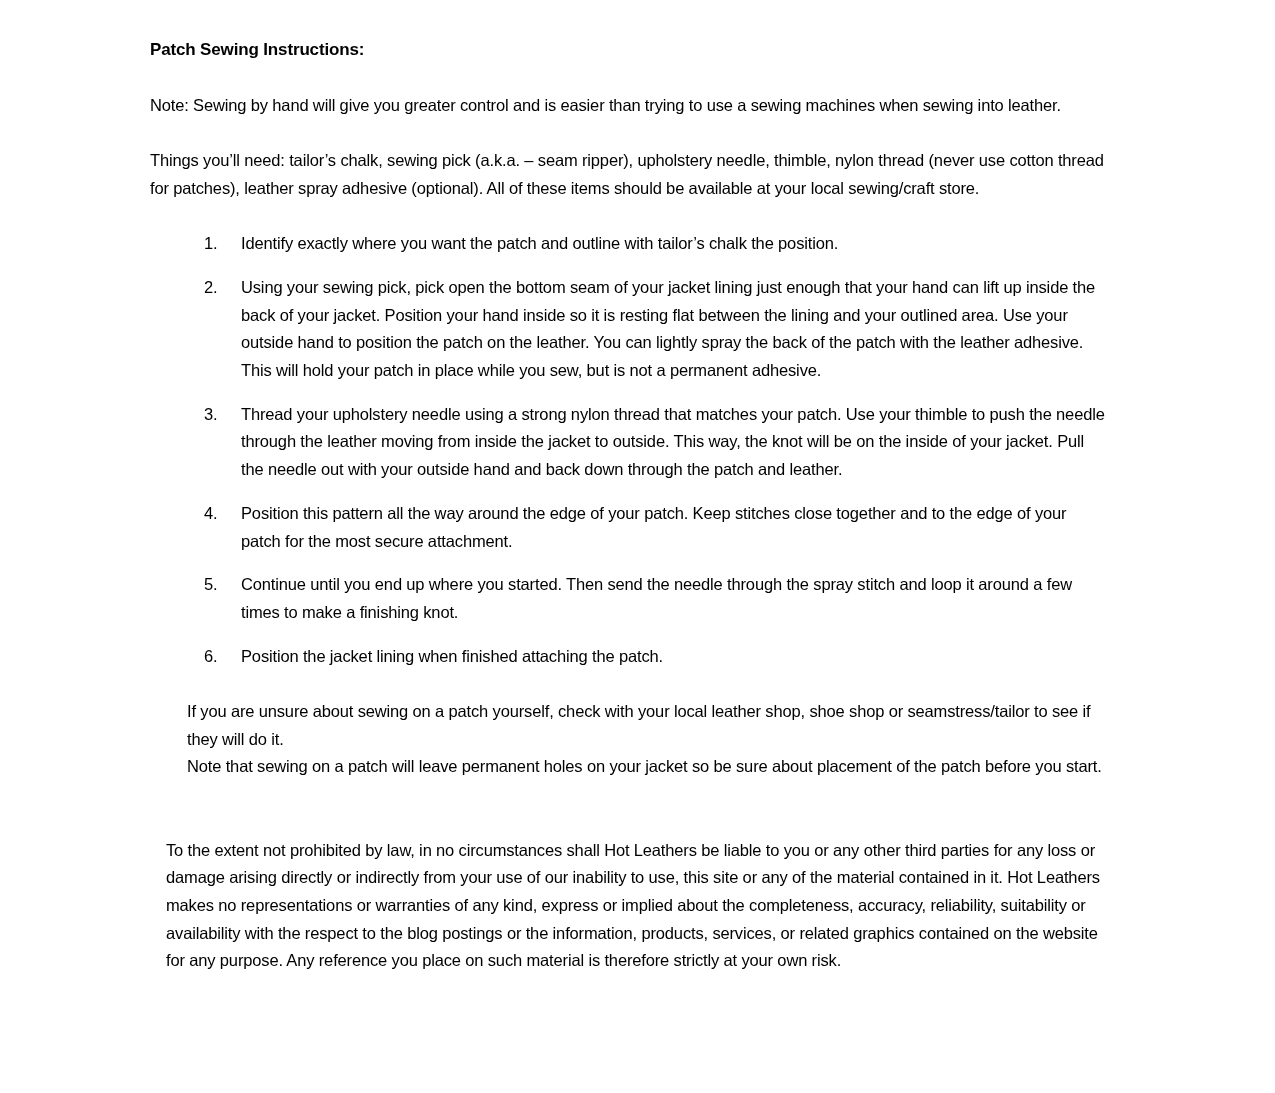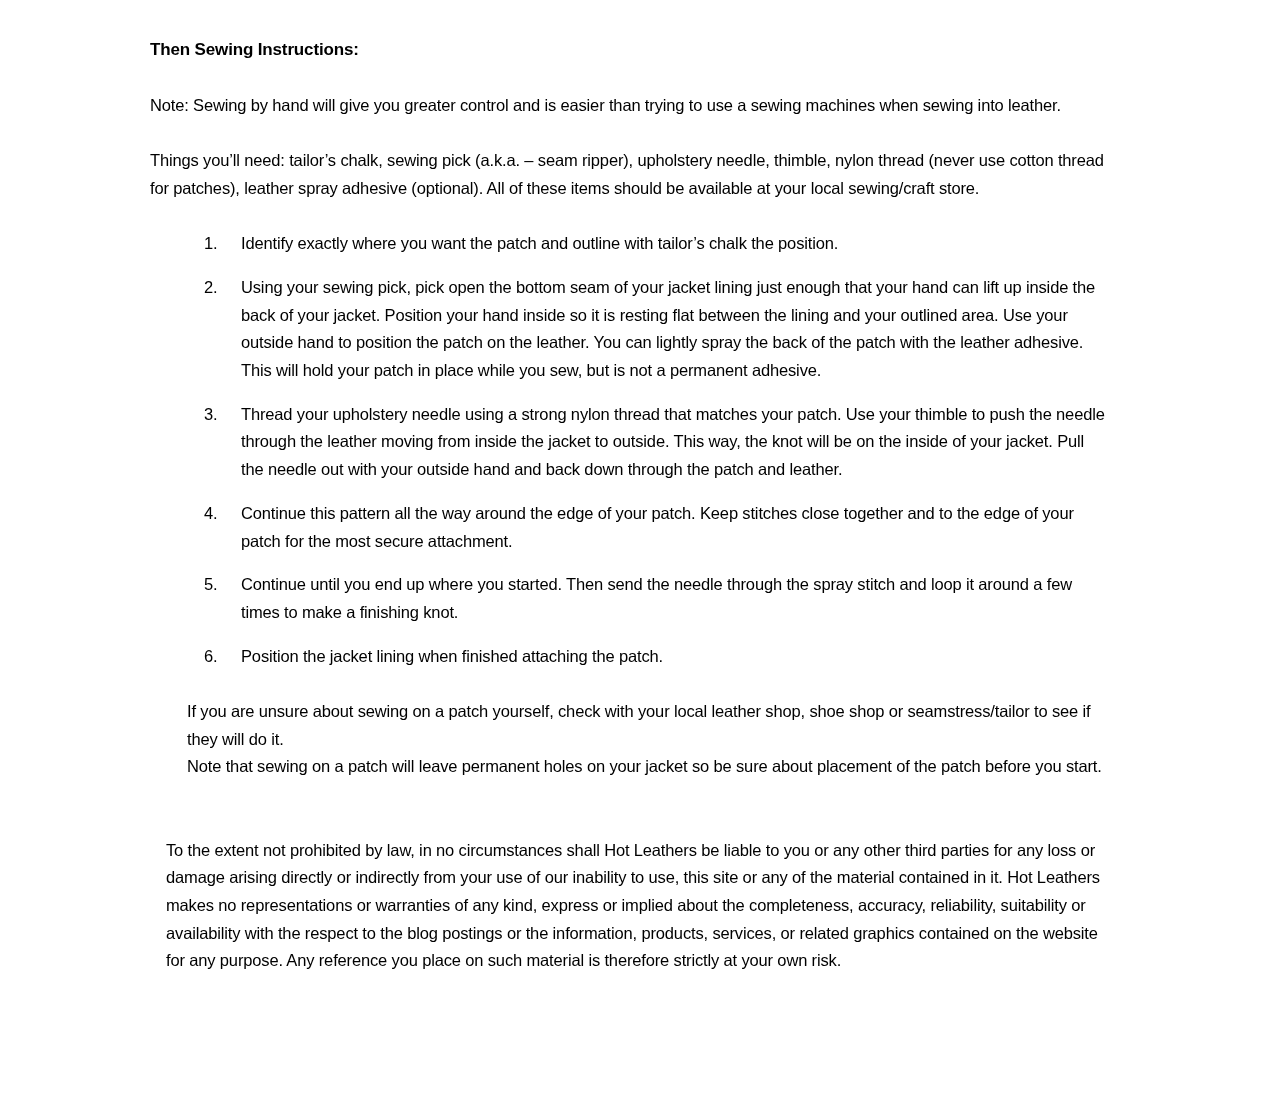--- a/index.html
+++ b/index.html
@@ -56,31 +56,31 @@
   }
   .disclaimer {
     margin: 16px;
   }
 </style>
 </head>
 <body>
 
 <div class="page">
 
-  <h1 class="doc-title">Then Sewing Instructions:</h1>
+  <h1 class="doc-title">Patch Sewing Instructions:</h1>
 
   <p class="para">Note: Sewing by hand will give you greater control and is easier than trying to use a sewing machines when sewing into leather.</p>
 
   <p class="para">Things you’ll need: tailor’s chalk, sewing pick (a.k.a. – seam ripper), upholstery needle, thimble, nylon thread (never use cotton thread for patches), leather spray adhesive (optional). All of these items should be available at your local sewing/craft store.</p>
 
   <ol class="steps-list">
     <li>Identify exactly where you want the patch and outline with tailor’s chalk the position.</li>
     <li>Using your sewing pick, pick open the bottom seam of your jacket lining just enough that your hand can lift up inside the back of your jacket. Position your hand inside so it is resting flat between the lining and your outlined area. Use your outside hand to position the patch on the leather. You can lightly spray the back of the patch with the leather adhesive. This will hold your patch in place while you sew, but is not a permanent adhesive.</li>
     <li>Thread your upholstery needle using a strong nylon thread that matches your patch. Use your thimble to push the needle through the leather moving from inside the jacket to outside. This way, the knot will be on the inside of your jacket. Pull the needle out with your outside hand and back down through the patch and leather.</li>
-    <li>Continue this pattern all the way around  the edge of your patch. Keep stitches close together and to the edge of your patch for the most secure attachment.</li>
+    <li>Position this pattern all the way around  the edge of your patch. Keep stitches close together and to the edge of your patch for the most secure attachment.</li>
     <li>Continue until you end up where you started. Then send the needle through the spray stitch and loop it around a few times to make a finishing knot.</li>
     <li>Position the jacket lining when finished attaching the patch.</li>
   </ol>
 
   <div class="indent-notes">
     <p>If you are unsure about sewing on a patch yourself, check with your local leather shop, shoe shop or seamstress/tailor to see if they will do it.</p>
     <p>Note that sewing on a patch will leave permanent holes on your jacket so be sure about placement of the patch before you start.</p>
   </div>
 
   <p class="disclaimer">To the extent not prohibited by law, in no circumstances shall Hot Leathers be liable to you or any other third parties for any loss or damage arising directly or indirectly from your use of our inability to use, this site or any of the material contained in it. Hot Leathers makes no representations or warranties of any kind, express or implied about the completeness, accuracy, reliability, suitability or availability with the respect to the blog postings or the information, products, services, or related graphics contained on the website for any purpose. Any reference you place on such material is therefore strictly at your own risk.</p>

